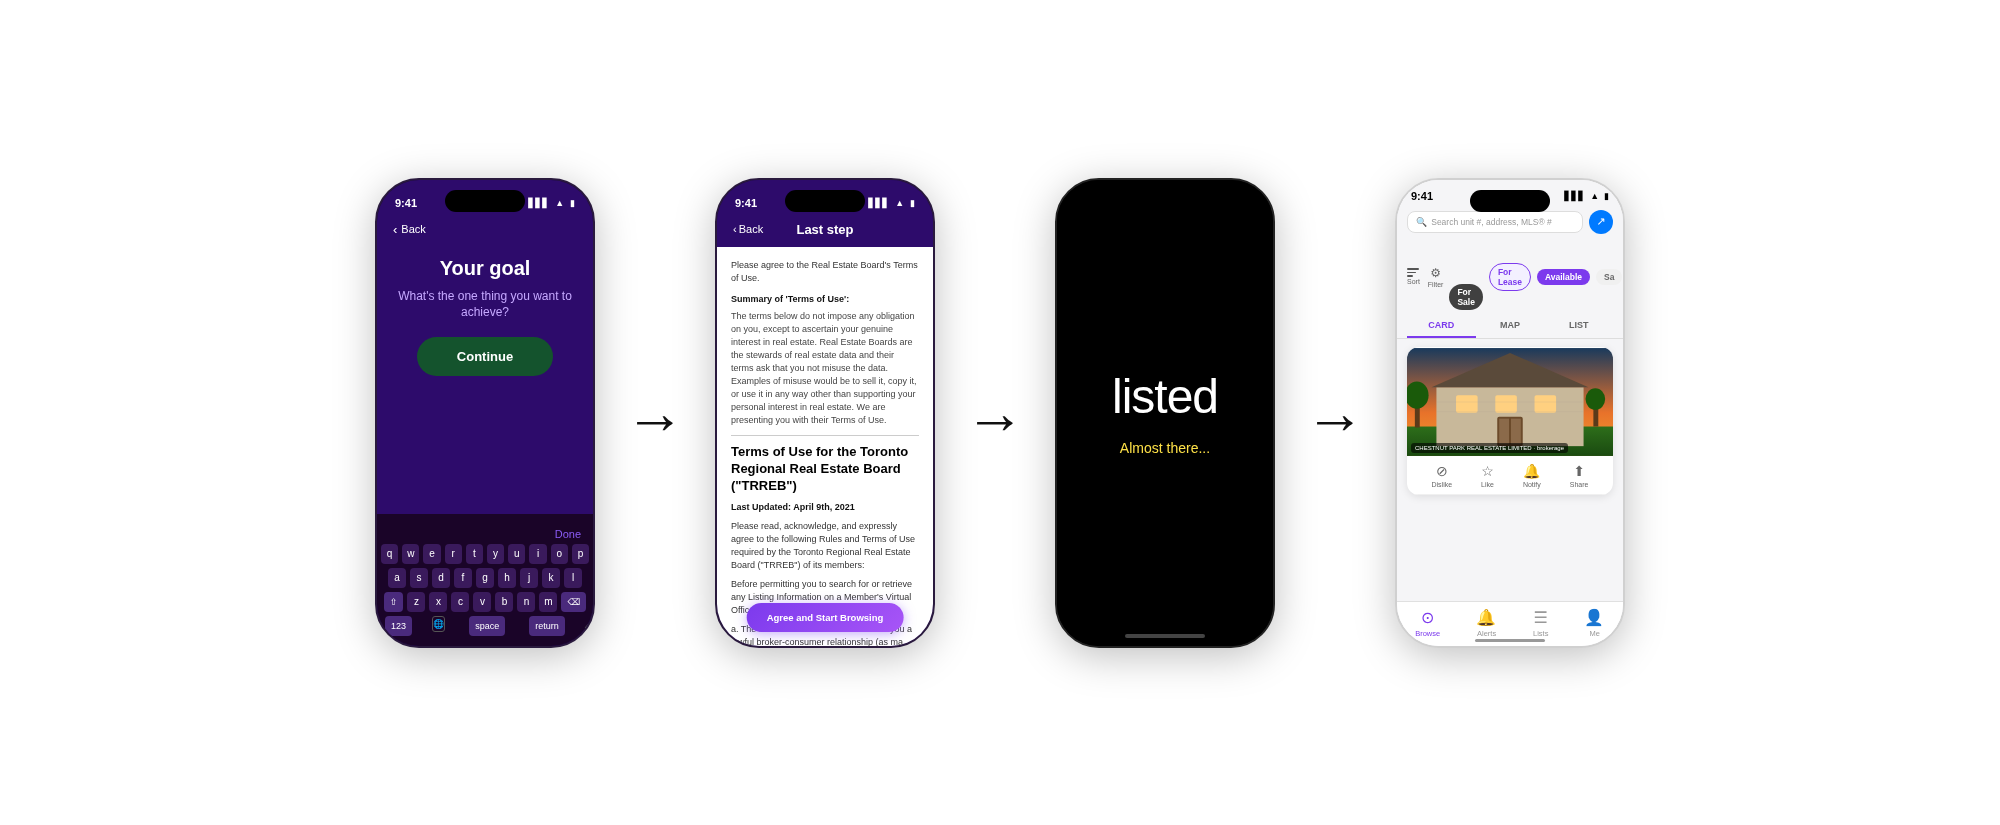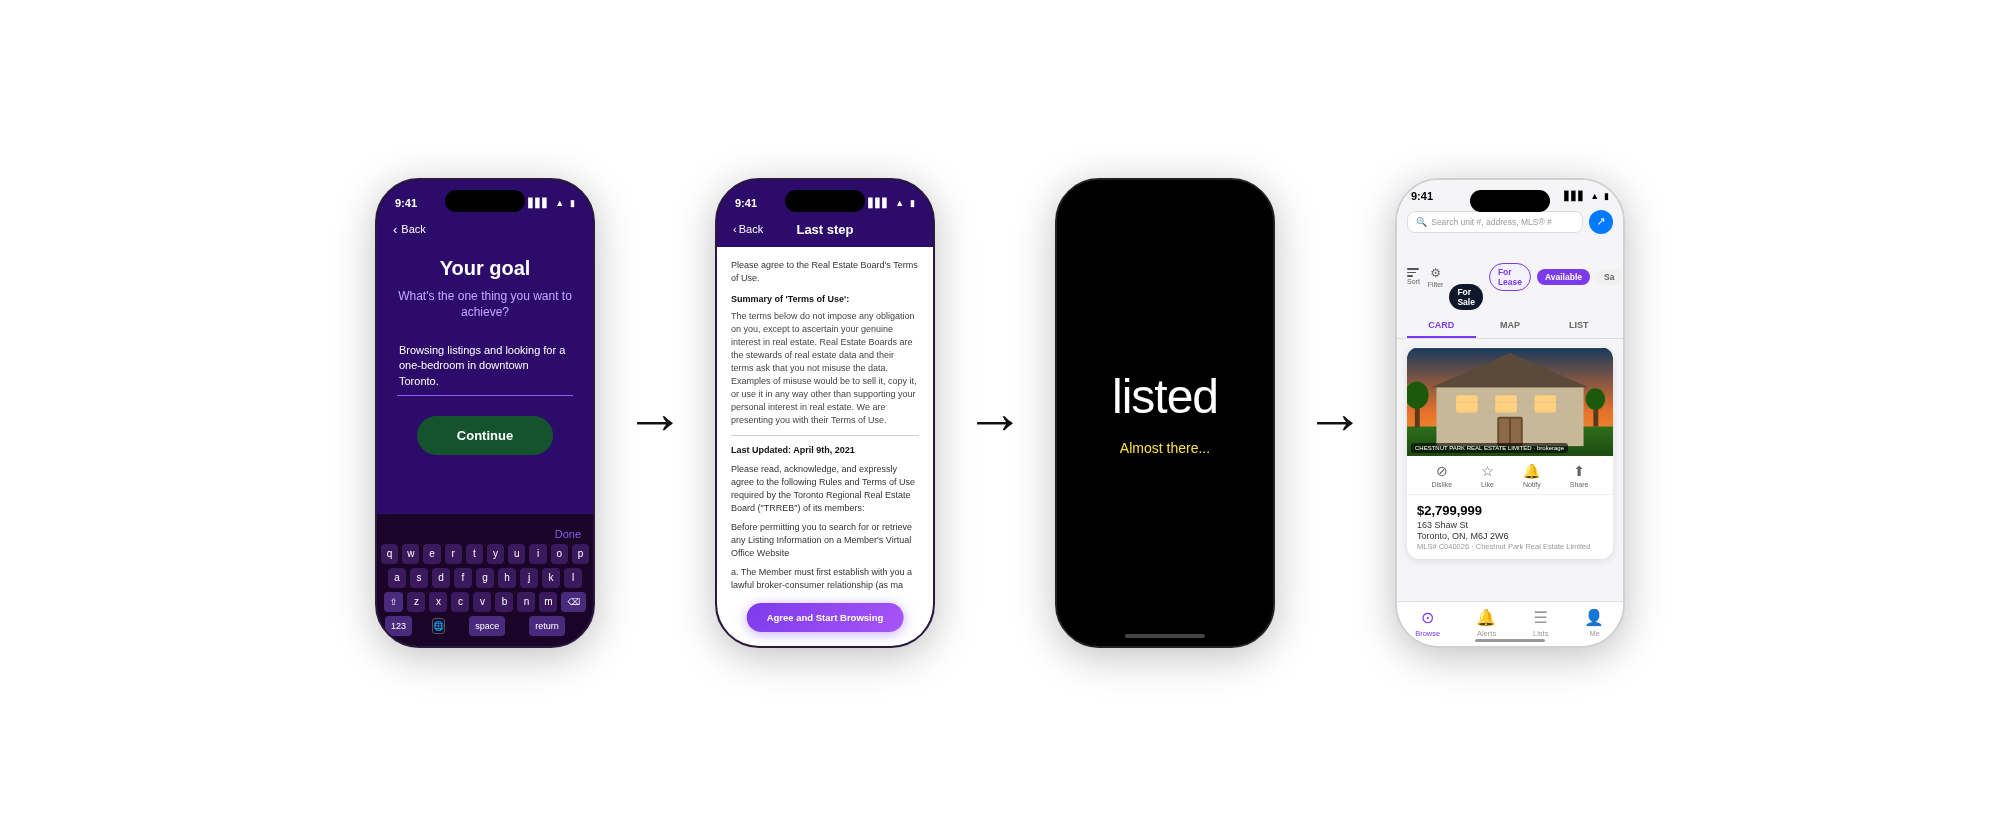--- a/index.html
+++ b/index.html
@@ -225,21 +225,20 @@
       height: 20px;
       display: flex;
       align-items: center;
       justify-content: center;
       padding: 0 6px;
     }
 
     .kb-bottom-row {
       display: flex;
       justify-content: space-between;
-      align-items: center;
       padding: 0 4px;
       gap: 20px;
     }
 
     
     .phone2-content {
       position: absolute;
       top: 0; left: 0; right: 0; bottom: 0;
       background: #2d0b6b;
       display: flex;
@@ -477,21 +476,21 @@
 
     .chip {
       border-radius: 14px;
       padding: 3px 8px;
       font-size: 8.5px;
       font-weight: 600;
       cursor: pointer;
     }
 
     .chip-sale {
-      background: #0f172a;
+      background: #404040;
       color: #fff;
       margin-top: 40px;
     }
 
     .chip-lease {
       background: #f3f0ff;
       border: 1px solid #7c3aed;
       color: #7c3aed;
     }
 
@@ -661,21 +660,20 @@
       </div>
 
       <div class="phone1-header">
         <span class="chevron-left">‹</span>
         <span class="back-btn">Back</span>
       </div>
 
       <div class="phone1-main">
         <div class="goal-title">Your goal</div>
         <div class="goal-subtitle">What's the one thing you want to achieve?</div>
-        <div class="goal-input" style="white-space:pre-wrap;word-break:break-word;">Browsing listings and looking for a one-bedroom in downtown Toronto.</div>
         <button class="continue-btn">Continue</button>
       </div>
 
       <div class="keyboard-area">
         <div class="keyboard-done">Done</div>
         <div class="kb-row">
           <div class="kb-key">q</div>
           <div class="kb-key">w</div>
           <div class="kb-key">e</div>
           <div class="kb-key">r</div>
@@ -745,20 +743,21 @@
           <span>Back</span>
         </div>
         <span class="phone2-title">Last step</span>
       </div>
 
       <div class="phone2-scroll">
         <p class="terms-intro">Please agree to the Real Estate Board's Terms of Use.</p>
         <p class="terms-summary-title">Summary of 'Terms of Use':</p>
         <p class="terms-summary">The terms below do not impose any obligation on you, except to ascertain your genuine interest in real estate. Real Estate Boards are the stewards of real estate data and their terms ask that you not misuse the data. Examples of misuse would be to sell it, copy it, or use it in any way other than supporting your personal interest in real estate. We are presenting you with their Terms of Use.</p>
         <hr class="terms-divider">
+        <p class="terms-main-title">Terms of Use for the Toronto Regional Real Estate Board ("TRREB")</p>
         <p class="terms-date">Last Updated: April 9th, 2021</p>
         <p class="terms-body">Please read, acknowledge, and expressly agree to the following Rules and Terms of Use required by the Toronto Regional Real Estate Board ("TRREB") of its members:</p>
         <p class="terms-body">Before permitting you to search for or retrieve any Listing Information on a Member's Virtual Office Website</p>
         <p class="terms-body">a.  The Member must first establish with you a lawful broker-consumer relationship (as ma</p>
 
         <button class="agree-btn">Agree and Start Browsing</button>
       </div>
     </div>
   </div>
 
@@ -882,26 +881,20 @@
           <div class="action-btn">
             <span class="action-icon">🔔</span>
             <span>Notify</span>
           </div>
           <div class="action-btn">
             <span class="action-icon">⬆</span>
             <span>Share</span>
           </div>
         </div>
 
-        <div class="listing-info">
-          <div class="listing-price">$2,799,999</div>
-          <div class="listing-address">163 Shaw St</div>
-          <div class="listing-address">Toronto, ON, M6J 2W6</div>
-          <div class="listing-agent">MLS# C040026 · Chestnut Park Real Estate Limited</div>
-        </div>
       </div>
 
       <div class="phone4-tab-bar">
         <div class="tab-bar-item active">
           <span class="tab-bar-icon">⊙</span>
           <span>Browse</span>
         </div>
         <div class="tab-bar-item">
           <span class="tab-bar-icon">🔔</span>
           <span>Alerts</span>

